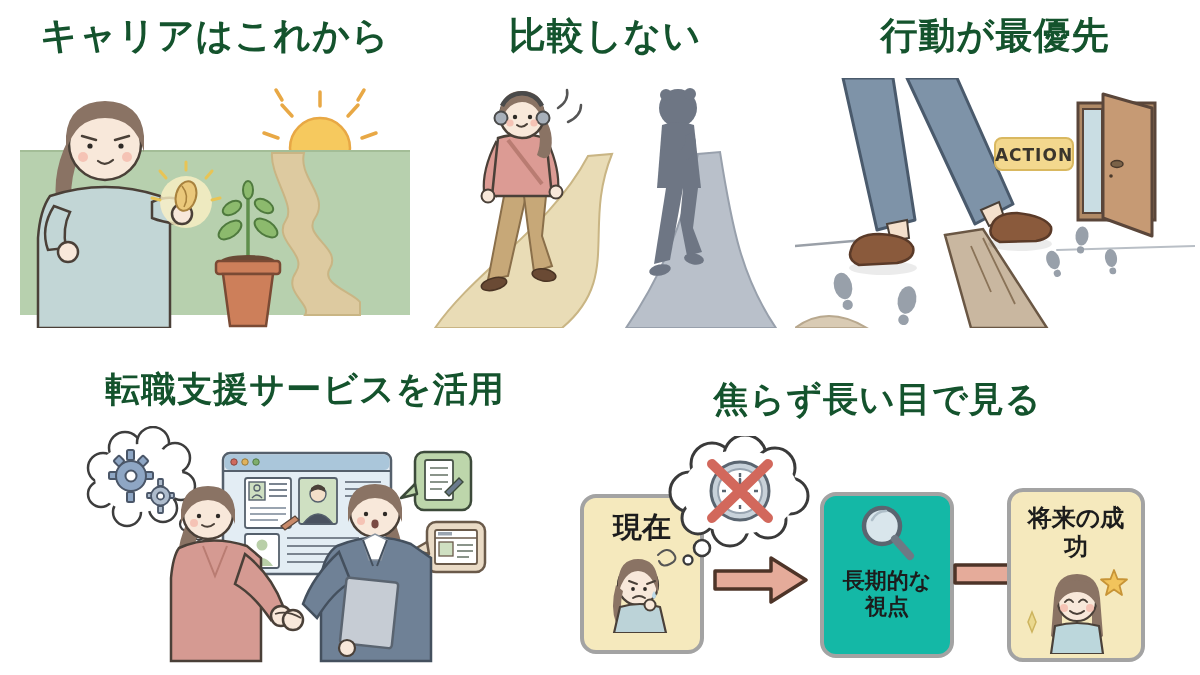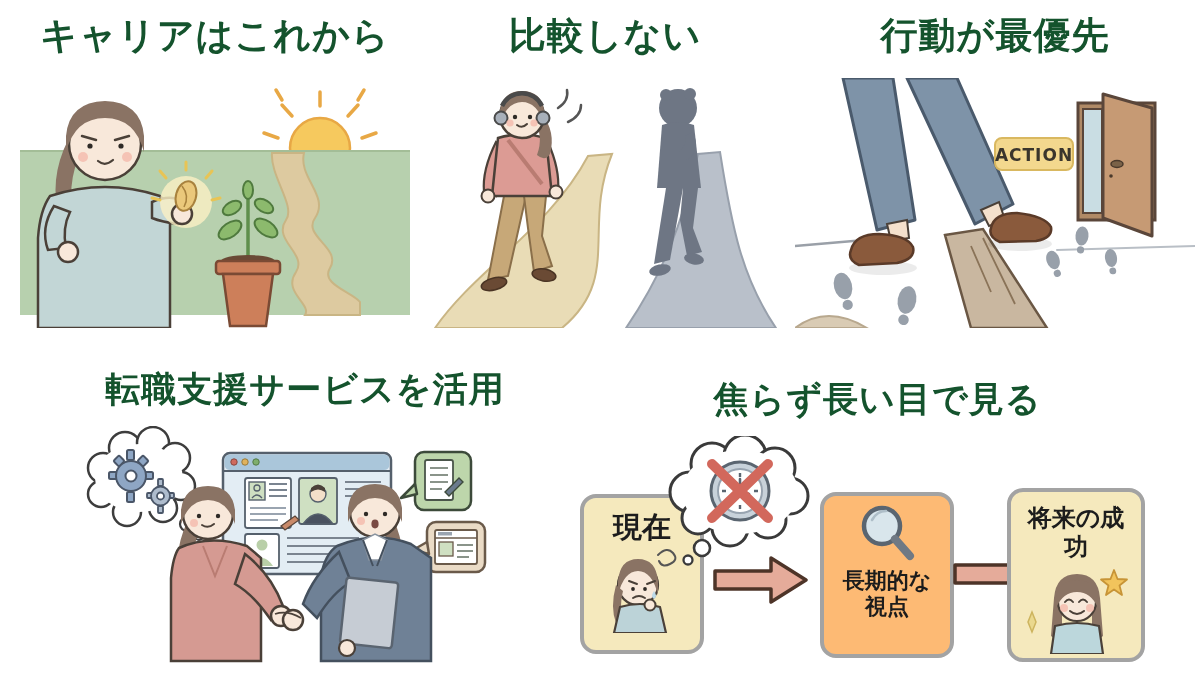--- a/index.html
+++ b/index.html
@@ -23,21 +23,21 @@
   .illus{position:relative;}
   svg{display:block;}
   
   .flow{position:relative;height:258px;}
   .flow-box{
     position:absolute;box-sizing:border-box;
     border:4px solid #a3a3a3;border-radius:16px;
     display:flex;flex-direction:column;align-items:center;
   }
   .box-cream{background:#f5e9bd;}
-  .box-blue{background:#fdba74;}
+  .box-blue{background:#14b8a6;}
   .flow-label{
     font-weight:bold;color:#1c1c1c;text-align:center;line-height:1.2;
   }
   #fb1{left:25px;top:58px;width:124px;height:160px;}
   #fb1 .flow-label{font-size:29px;margin-top:12px;}
   #fb2{left:265px;top:56px;width:134px;height:166px;}
   #fb2 .flow-label{font-size:22px;margin-top:2px;width:110px;}
   #fb3{left:452px;top:52px;width:138px;height:174px;}
   #fb3 .flow-label{font-size:24px;margin-top:12px;width:110px;}
   .flow-arrow{position:absolute;}

